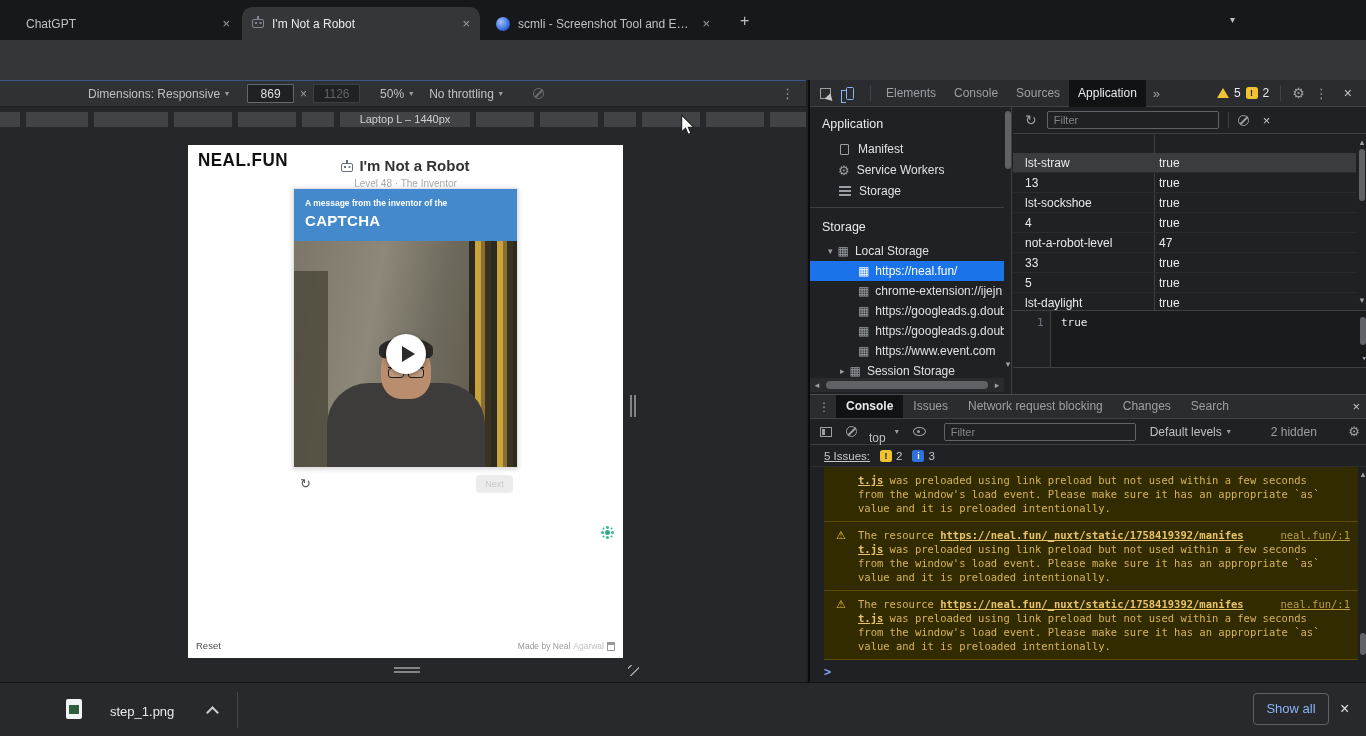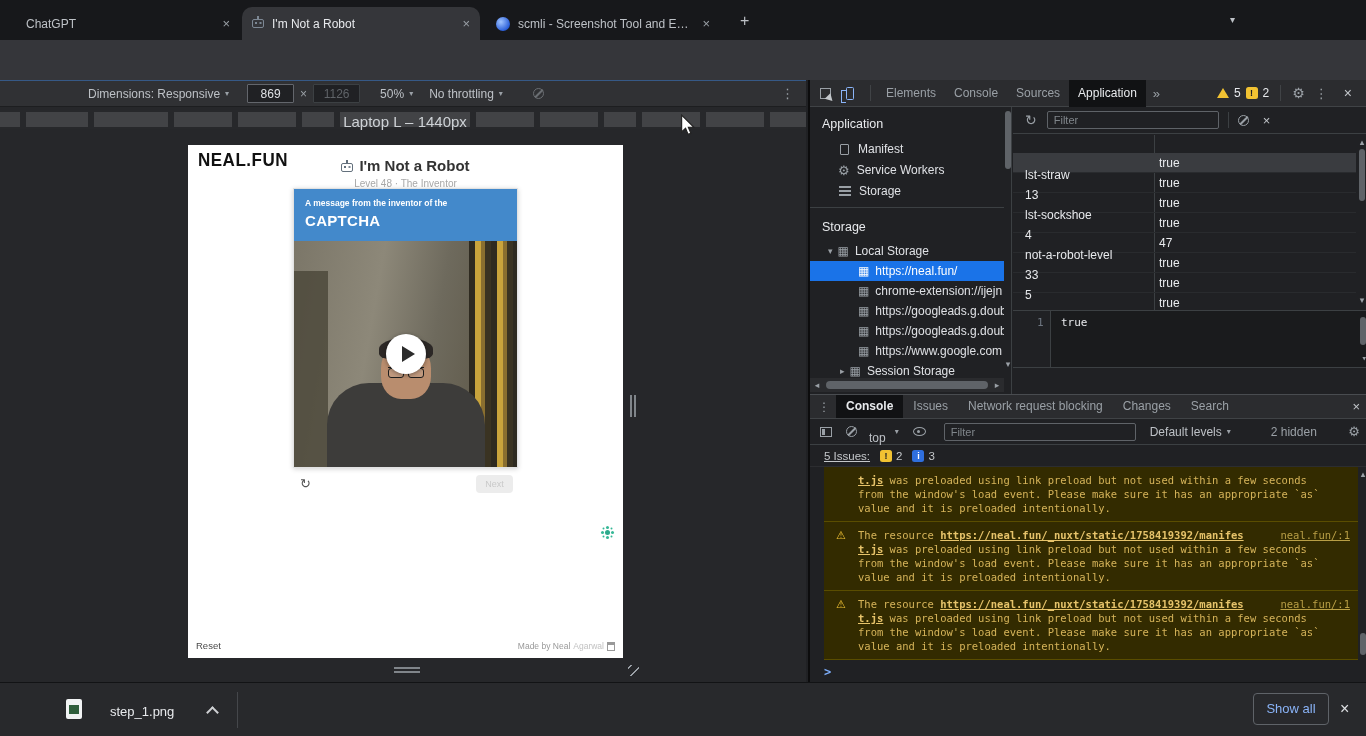--- a/index.html
+++ b/index.html
@@ -66,21 +66,21 @@
   .dim-x{margin:0 6px;color:#9aa0a6}
   .dim-h{margin-left:0;color:#5f6368;border-color:#3c4043}
   .zoomsel{margin-left:20px}.throtsel{margin-left:16px}
   .nosym{width:11px;height:11px;border:1.5px solid #9aa0a6;border-radius:50%;position:relative;flex:none}
   .nosym::after{content:"";position:absolute;left:4px;top:-1px;width:1.5px;height:11px;background:#9aa0a6;transform:rotate(45deg)}
   .rotate-off{margin-left:30px;opacity:.55}
   .devkebab{margin-left:auto;margin-right:12px;color:#9aa0a6;font-size:13px}
   .presets{position:absolute;left:0;top:30px;width:806px;height:19px;background:#27282b}
   .seg{position:absolute;top:2px;height:15px;background:#424346}
   .preset-label{position:absolute;left:340px;top:3px;width:130px;text-align:center;
-    font-size:15px;color:#cdd1d5;white-space:nowrap}
+    font-size:11px;color:#cdd1d5;white-space:nowrap}
 
   
   .page{position:absolute;left:188px;top:65px;width:435px;height:513px;background:#fff;color:#222}
   .plogo{position:absolute;left:10px;top:6px;font-size:17px;font-weight:bold;color:#111;
     letter-spacing:.5px;transform:scaleY(1.08)}
   .ptitle{position:absolute;left:0;right:0;top:12px;text-align:center;font-size:15px;font-weight:bold;color:#333}
   .ptitle .robot-ic{border-color:#63707c;margin-right:6px}
   .ptitle .robot-ic::before,.ptitle .robot-ic::after{background:#63707c}
   .psub{position:absolute;left:0;right:0;top:33px;text-align:center;font-size:10px;color:#a8a8a8}
   .card{position:absolute;left:105px;top:43px;width:225px;height:280px;background:#fff;
@@ -178,21 +178,21 @@
     color:#dfe1e5;font-size:11px;padding:0 6px;font-family:"Liberation Sans",sans-serif}
   .kv-filter::placeholder{color:#80868b}
   .kv-toolsep{width:1px;height:16px;background:#3c4043;margin:0 9px}
   .kv-head{position:absolute;left:0;top:28px;width:343px;height:18px;background:#28292c;
     border-bottom:1px solid #3c4043;color:#dfe1e5}
   .kv-head span{position:absolute;top:2px}
   .col-div{position:absolute;left:141px;top:28px;width:1px;height:175px;background:#3c4043}
   .kv-rows{position:absolute;left:0;top:46px;width:343px;height:157px;overflow:hidden}
   .kv-row{position:relative;width:343px;height:20px;border-bottom:1px solid #292b2e;color:#e8eaed}
   .kv-row.hov{background:#3a3c40}
-  .kv-row .k{position:absolute;left:12px;top:15px}
+  .kv-row .k{position:absolute;left:12px;top:3px}
   .kv-row .v{position:absolute;left:146px;top:3px}
   .kv-vscroll{position:absolute;left:344px;top:28px;width:10px;height:175px}
   .kv-vscroll .arr-t{position:absolute;top:2px;left:0;width:10px;text-align:center;color:#9aa0a6;font-size:9px}
   .kv-vscroll .thumb{position:absolute;top:14px;left:2px;width:6px;height:52px;background:#5f6368;border-radius:3px}
   .kv-vscroll .arr-b{position:absolute;top:160px;left:0;width:10px;text-align:center;color:#9aa0a6;font-size:9px}
   .preview{position:absolute;left:0;top:203px;width:355px;height:58px;background:#1a1b1d;
     border-top:1px solid #3c4043;border-bottom:1px solid #3c4043;font-family:"DejaVu Sans Mono",monospace;font-size:11px}
   .preview .gutter{position:absolute;left:0;top:0;width:38px;height:100%;background:#202124;border-right:1px solid #3c4043}
   .preview .lnum{position:absolute;right:6px;top:5px;color:#6e7681}
   .preview .pval{position:absolute;left:48px;top:5px;color:#e8eaed}
@@ -431,21 +431,21 @@
         <span>https://googleads.g.doub</span>
       </div>
       <div class="tree-row" style="top:214px">
         <span class="pad"></span>
         <span class="grid-ic">▦</span>
         <span>https://googleads.g.doub</span>
       </div>
       <div class="tree-row" style="top:234px">
         <span class="pad"></span>
         <span class="grid-ic">▦</span>
-        <span>https://www.google.com</span>
+        <span>https://www.event.com</span>
       </div>
       <div class="tree-row" style="top:254px">
         <span class="tree-arrow" style="margin-left:30px">▸</span>
         <span class="grid-ic">▦</span>
         <span>Session Storage</span>
       </div>
       <div class="hscroll">
         <span class="arr">◂</span>
         <span class="thumb"></span>
         <span class="arr">▸</span>

